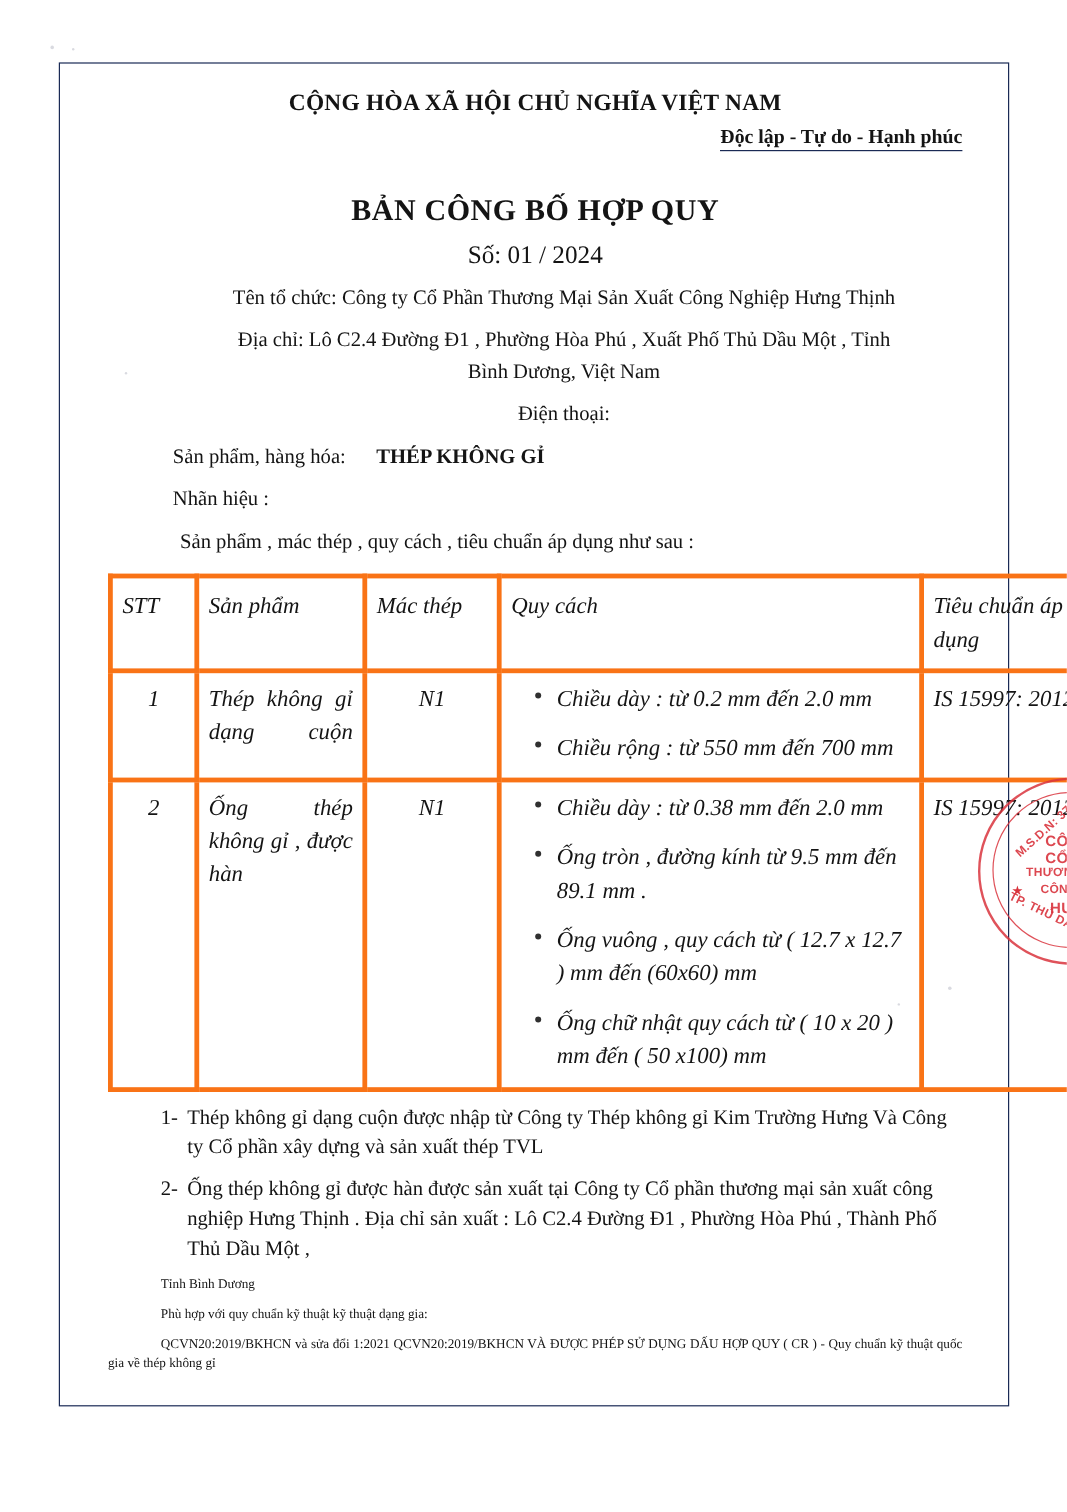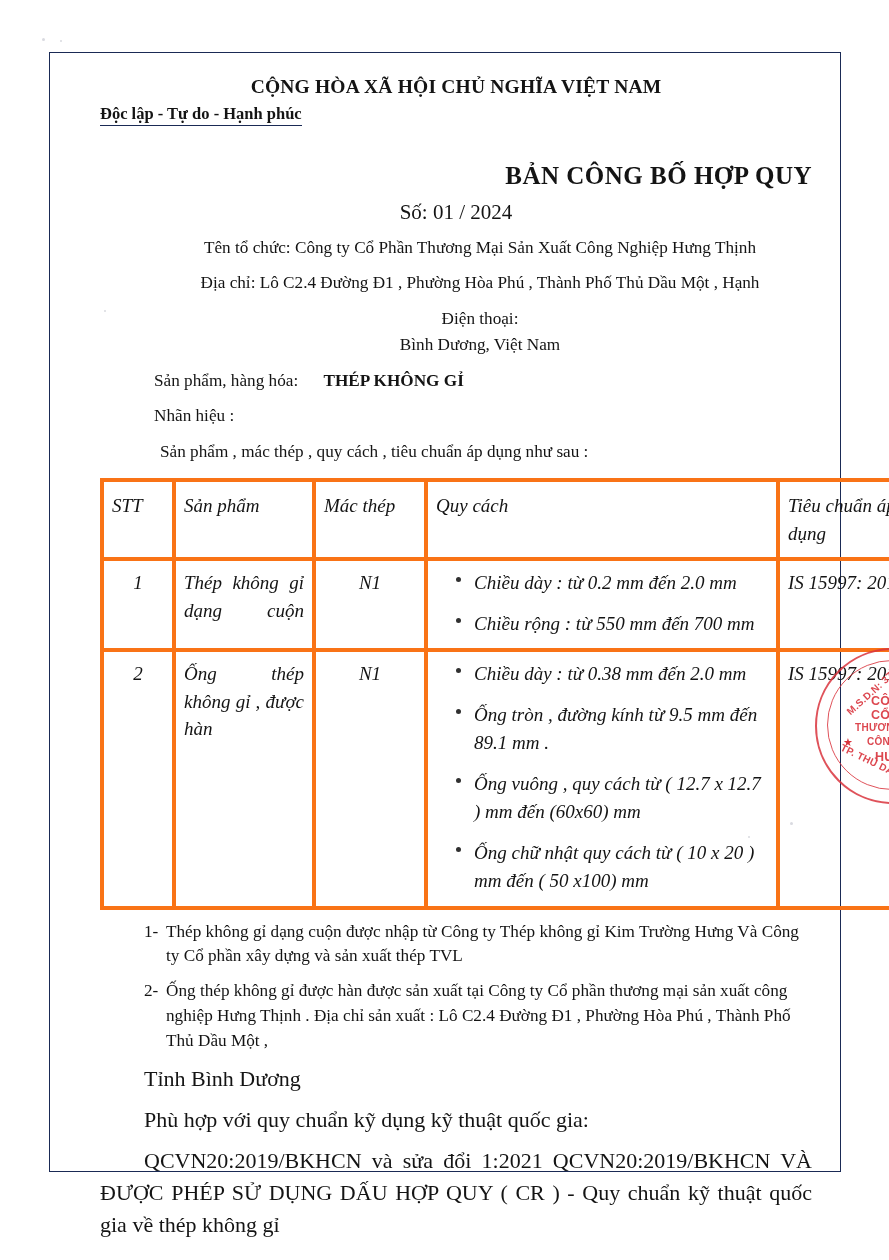--- a/index.html
+++ b/index.html
@@ -30,54 +30,54 @@
     left: 49px;
     top: 52px;
     width: 792px;
     height: 1120px;
     border: 1.5px solid #1a2a55;
     box-sizing: border-box;
   }
 
   #doc-body {
     position: absolute;
-    left: 72px;
+    left: 62px;
     top: 64px;
     width: 768px;
     height: 1096px;
     box-sizing: border-box;
     padding: 0 28px;
   }
 
   .center { text-align: center; }
 
   .national-line {
     font-size: 19.5px;
     font-weight: bold;
     letter-spacing: 0.2px;
     margin-top: 12px;
   }
   .motto-wrap {
     margin-top: 6px;
-    text-align: left;
+    text-align: right;
   }
   .motto {
     display: inline-block;
     font-size: 16.5px;
     font-weight: bold;
     border-bottom: 1.4px solid #1a2a55;
     padding-bottom: 1px;
   }
 
   .doc-title {
     margin-top: 36px;
     font-size: 25px;
     font-weight: bold;
     letter-spacing: 0.5px;
-    text-align: right;
+    text-align: center;
   }
   .doc-number {
     margin-top: 10px;
     font-size: 21px;
     text-align: center;
   }
 
   .para {
     font-size: 17.2px;
     line-height: 1.42;
@@ -148,21 +148,21 @@
     display: flex;
     font-size: 17.2px;
     line-height: 1.45;
     margin-top: 10px;
     padding-left: 44px;
   }
   .note .num { width: 22px; flex: 0 0 22px; }
   .note .txt { flex: 1; }
 
   .tail-para {
-    font-size: 22px;
+    font-size: 11px;
     line-height: 1.45;
     margin-top: 9px;
     padding-left: 44px;
   }
   .tail-para.hang {
     padding-left: 0;
     text-indent: 44px;
     text-align: justify;
   }
 
@@ -233,24 +233,24 @@
       <span class="motto">Độc lập - Tự do - Hạnh phúc</span>
     </div>
 
     <div class="doc-title">BẢN CÔNG BỐ HỢP QUY</div>
     <div class="doc-number">Số: 01 / 2024</div>
 
     <div class="para indent-1">
       <span>Tên tổ chức: </span><span>Công ty Cổ Phần Thương Mại Sản Xuất Công Nghiệp Hưng Thịnh</span>
     </div>
 
-    <div class="para indent-1">Địa chỉ: Lô C2.4 Đường Đ1 , Phường Hòa Phú , Thành Phố Thủ Dầu Một , Hạnh</div>
+    <div class="para indent-1">Địa chỉ: Lô C2.4 Đường Đ1 , Phường Hòa Phú , Xuất Phố Thủ Dầu Một , Tỉnh</div>
+    <div class="para indent-1" style="margin-top:2px">Bình Dương, Việt Nam</div>
+
     <div class="para indent-1">Điện thoại:</div>
-
-    <div class="para indent-1" style="margin-top:2px">Bình Dương, Việt Nam</div>
 
     <div class="para indent-2">
       <span>Sản phẩm, hàng hóa: </span><span class="bold">THÉP KHÔNG GỈ</span>
     </div>
 
     <div class="para indent-2">Nhãn hiệu :</div>
 
     <div class="para indent-3">Sản phẩm , mác thép , quy cách , tiêu chuẩn áp dụng như sau :</div>
 
     <table class="spec">
@@ -297,21 +297,21 @@
       <span class="num">1-</span>
       <span class="txt">Thép không gỉ dạng cuộn được nhập từ Công ty Thép không gỉ Kim Trường Hưng Và Công ty Cổ phần xây dựng và sản xuất thép TVL</span>
     </div>
 
     <div class="note">
       <span class="num">2-</span>
       <span class="txt">Ống thép không gỉ được hàn được sản xuất tại Công ty Cổ phần thương mại sản xuất công nghiệp Hưng Thịnh . Địa chỉ sản xuất : Lô C2.4 Đường Đ1 , Phường Hòa Phú , Thành Phố Thủ Dầu Một ,</span>
     </div>
 
     <div class="tail-para">Tỉnh Bình Dương</div>
-    <div class="tail-para">Phù hợp với quy chuẩn kỹ dụng kỹ thuật quốc gia:</div>
+    <div class="tail-para">Phù hợp với quy chuẩn kỹ thuật kỹ thuật dạng gia:</div>
     <div class="tail-para hang">QCVN20:2019/BKHCN và sửa đổi 1:2021  QCVN20:2019/BKHCN VÀ ĐƯỢC PHÉP SỬ DỤNG DẤU HỢP QUY ( CR ) -  Quy chuẩn kỹ thuật quốc gia về thép không gỉ</div>
 
   </div>
 
   <div id="stamp">
     <div class="ring"></div>
     <div class="ring inner"></div>
     <div class="stamp-txt line-ms">M.S.D.N: 3702266</div>
     <div class="stamp-txt line-c1">CÔNG T</div>
     <div class="stamp-txt line-c2">CỔ PH</div>

